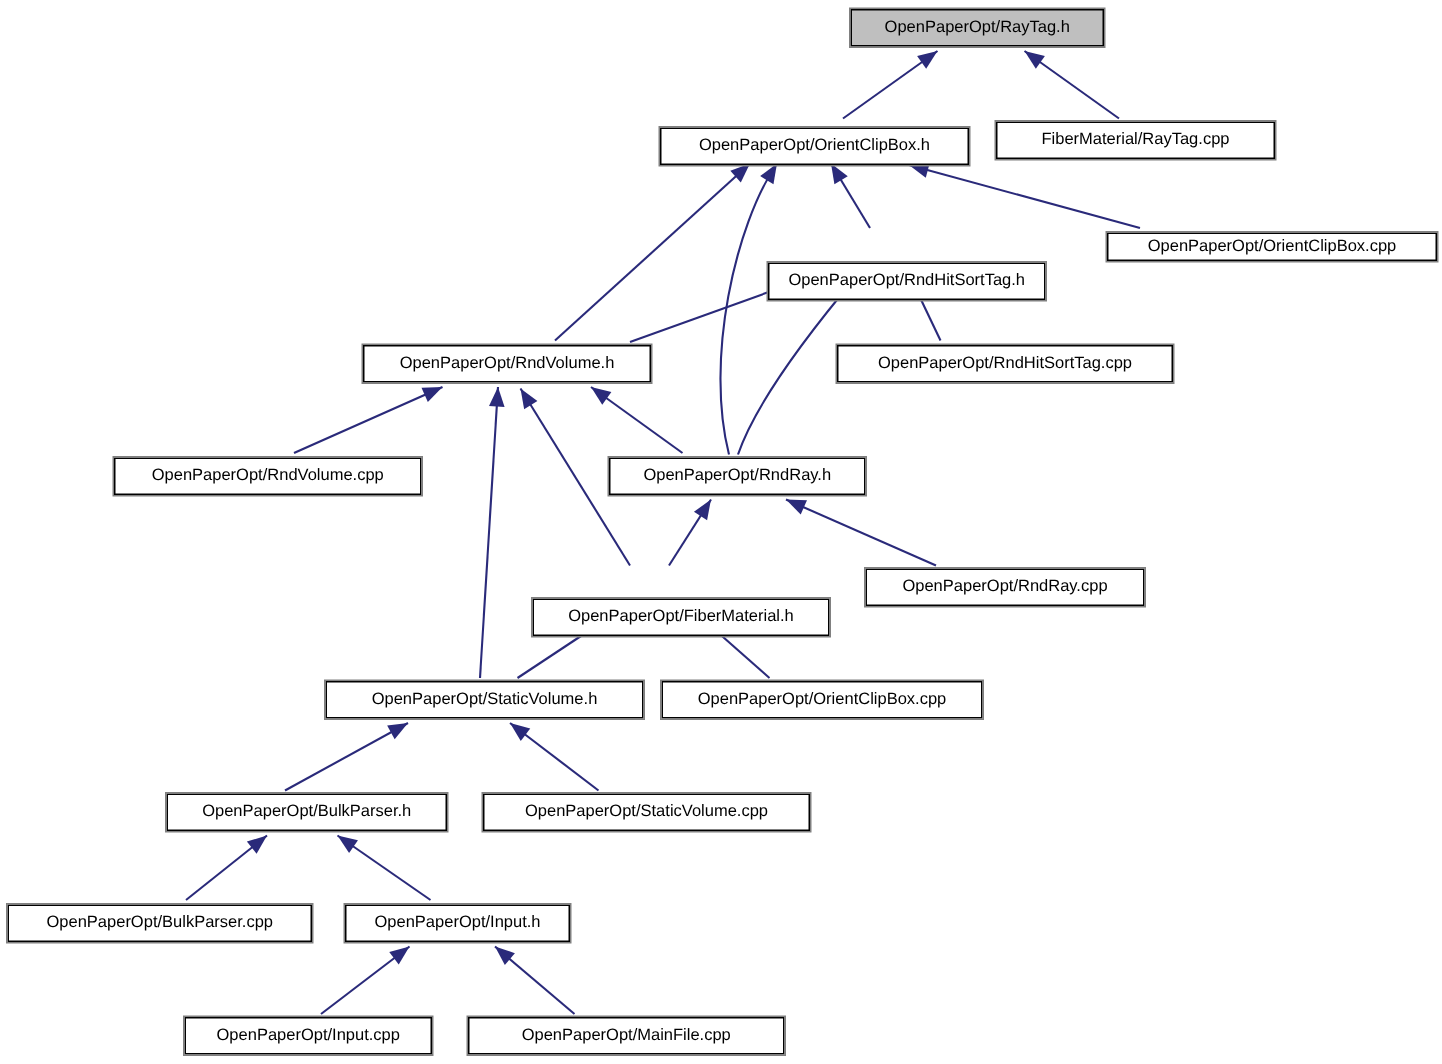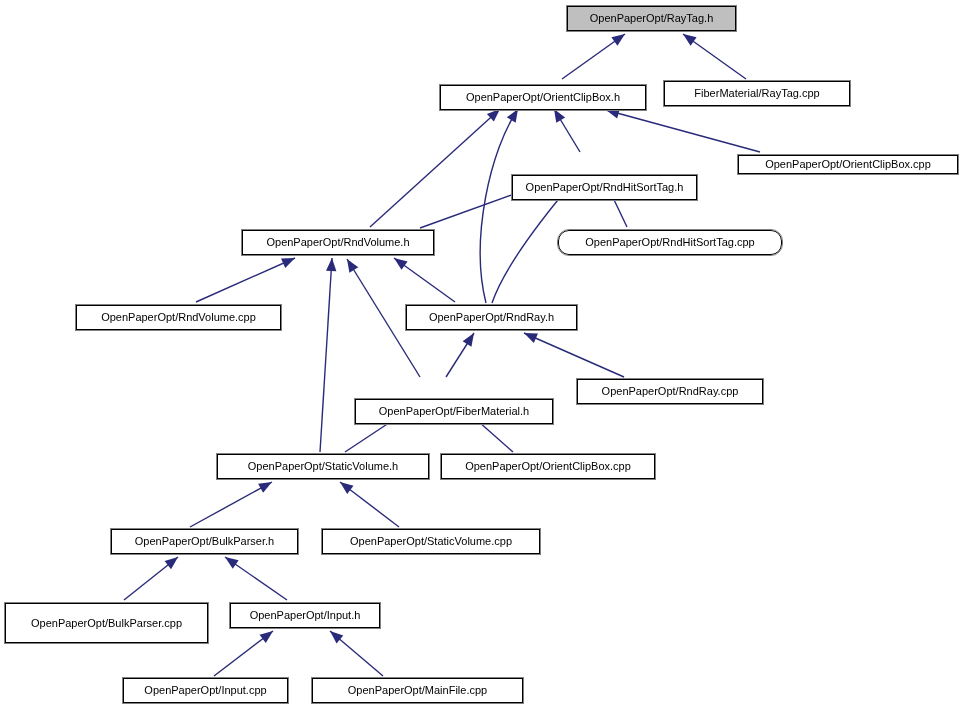--- a/index.html
+++ b/index.html
@@ -158,21 +158,21 @@
       </div>
       <div class="node-box" style="left: 512px; top: 155px; width: 185px; height: 25px; margin-top: 20px;">
         <span class="node-label">OpenPaperOpt/RndHitSortTag.h</span>
       </div>
       <div class="node-box" style="left: 738px; top: 155px; width: 220px; height: 19px;">
         <span class="node-label">OpenPaperOpt/OrientClipBox.cpp</span>
       </div>
       <div class="node-box" style="left: 242px; top: 230px; width: 192px; height: 25px;">
         <span class="node-label">OpenPaperOpt/RndVolume.h</span>
       </div>
-      <div class="node-box" style="left: 558px; top: 230px; width: 224px; height: 25px; border-radius: 11px;">
+      <div class="node-box" style="left: 558px; top: 230px; width: 224px; height: 25px;">
         <span class="node-label">OpenPaperOpt/RndHitSortTag.cpp</span>
       </div>
       <div class="node-box" style="left: 76px; top: 305px; width: 205px; height: 25px;">
         <span class="node-label">OpenPaperOpt/RndVolume.cpp</span>
       </div>
       <div class="node-box" style="left: 406px; top: 305px; width: 171px; height: 25px;">
         <span class="node-label">OpenPaperOpt/RndRay.h</span>
       </div>
       <div class="node-box" style="left: 355px; top: 399px; width: 198px; height: 25px;">
         <span class="node-label">OpenPaperOpt/FiberMaterial.h</span>
@@ -185,21 +185,21 @@
       </div>
       <div class="node-box" style="left: 441px; top: 454px; width: 214px; height: 25px;">
         <span class="node-label">OpenPaperOpt/OrientClipBox.cpp</span>
       </div>
       <div class="node-box" style="left: 111px; top: 529px; width: 187px; height: 25px;">
         <span class="node-label">OpenPaperOpt/BulkParser.h</span>
       </div>
       <div class="node-box" style="left: 322px; top: 529px; width: 218px; height: 25px;">
         <span class="node-label">OpenPaperOpt/StaticVolume.cpp</span>
       </div>
-      <div class="node-box" style="left: 5px; top: 603px; width: 203px; height: 40px;">
+      <div class="node-box" style="left: 5px; top: 603px; width: 203px; height: 25px;">
         <span class="node-label">OpenPaperOpt/BulkParser.cpp</span>
       </div>
       <div class="node-box" style="left: 230px; top: 603px; width: 150px; height: 25px;">
         <span class="node-label">OpenPaperOpt/Input.h</span>
       </div>
       <div class="node-box" style="left: 123px; top: 678px; width: 165px; height: 25px;">
         <span class="node-label">OpenPaperOpt/Input.cpp</span>
       </div>
       <div class="node-box" style="left: 312px; top: 678px; width: 211px; height: 25px;">
         <span class="node-label">OpenPaperOpt/MainFile.cpp</span>

